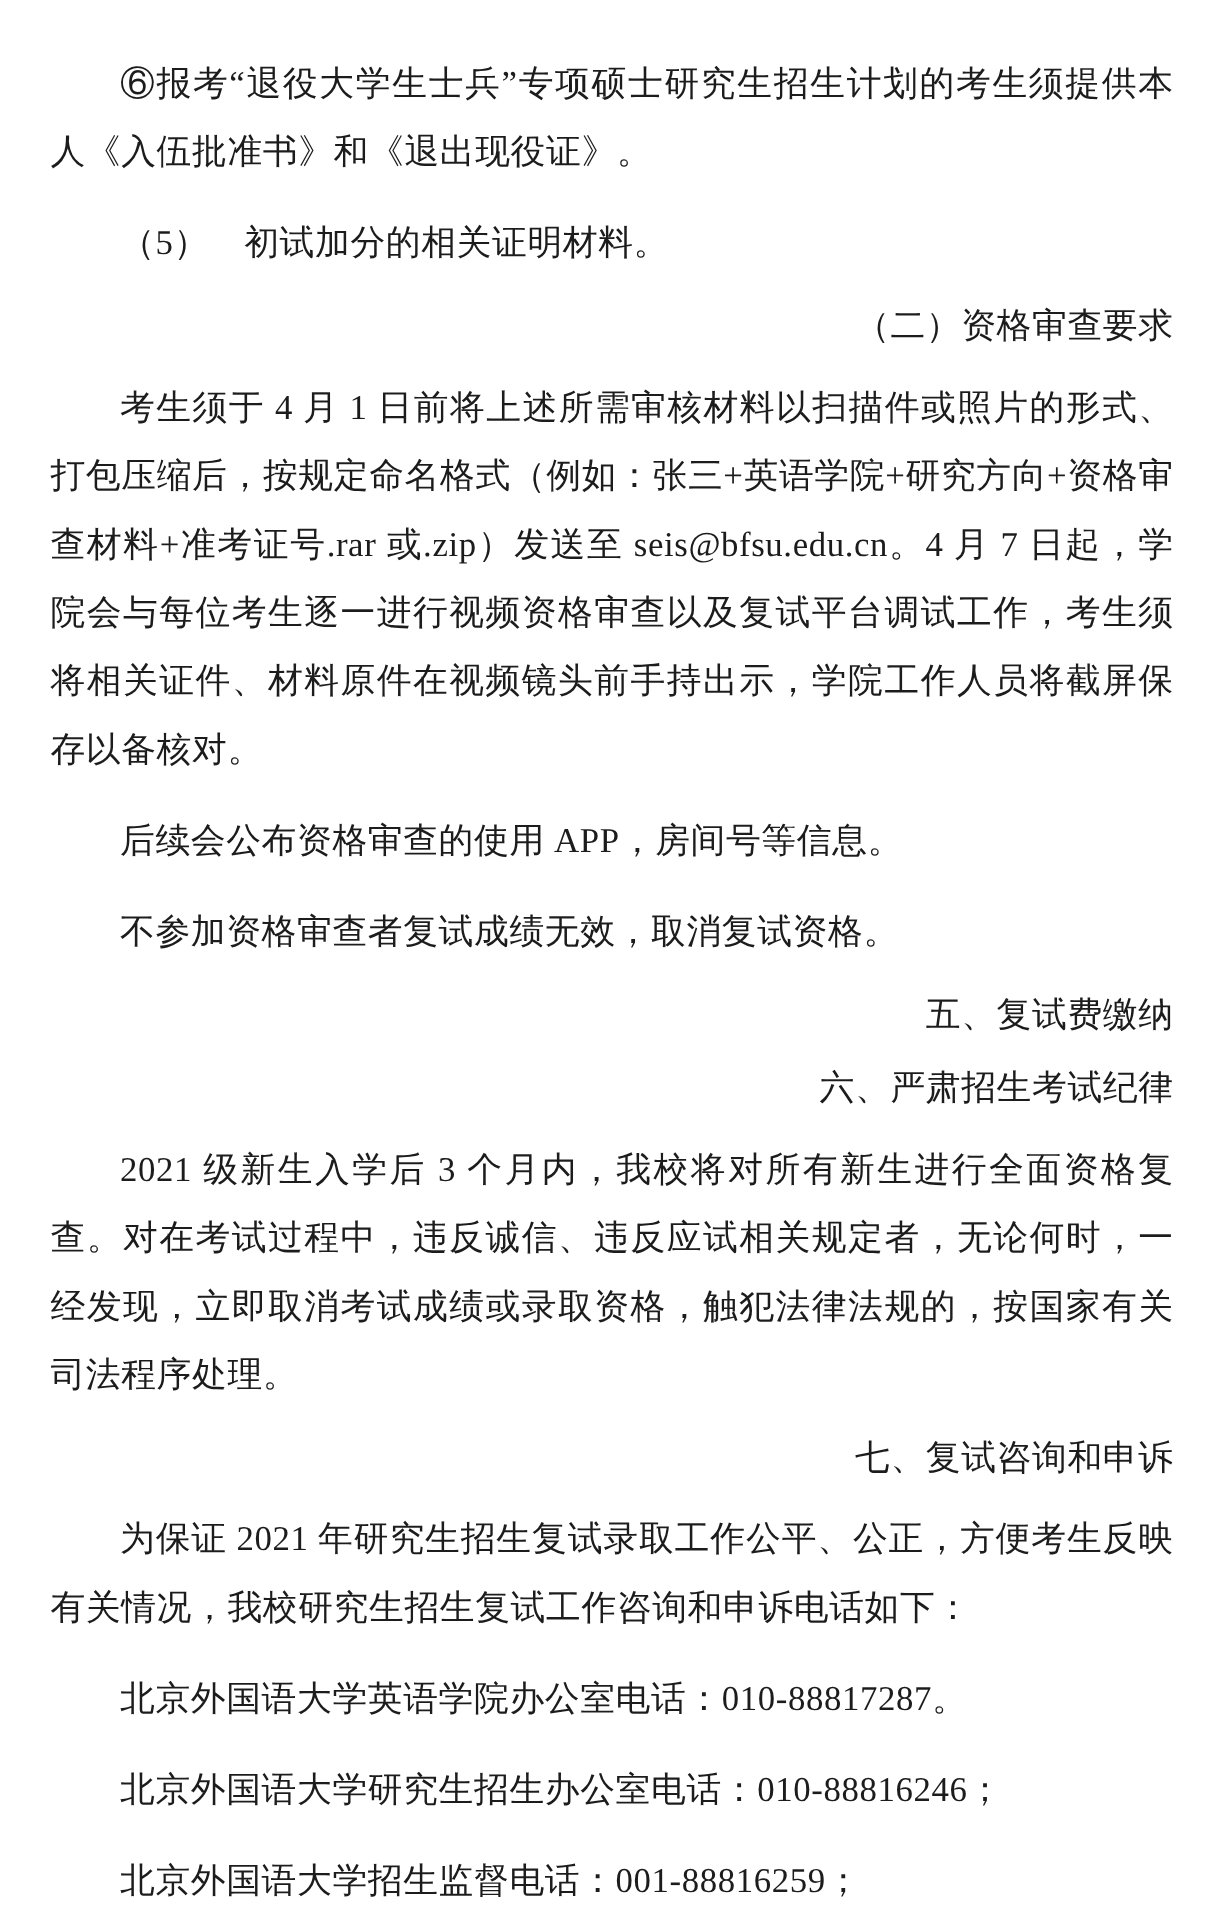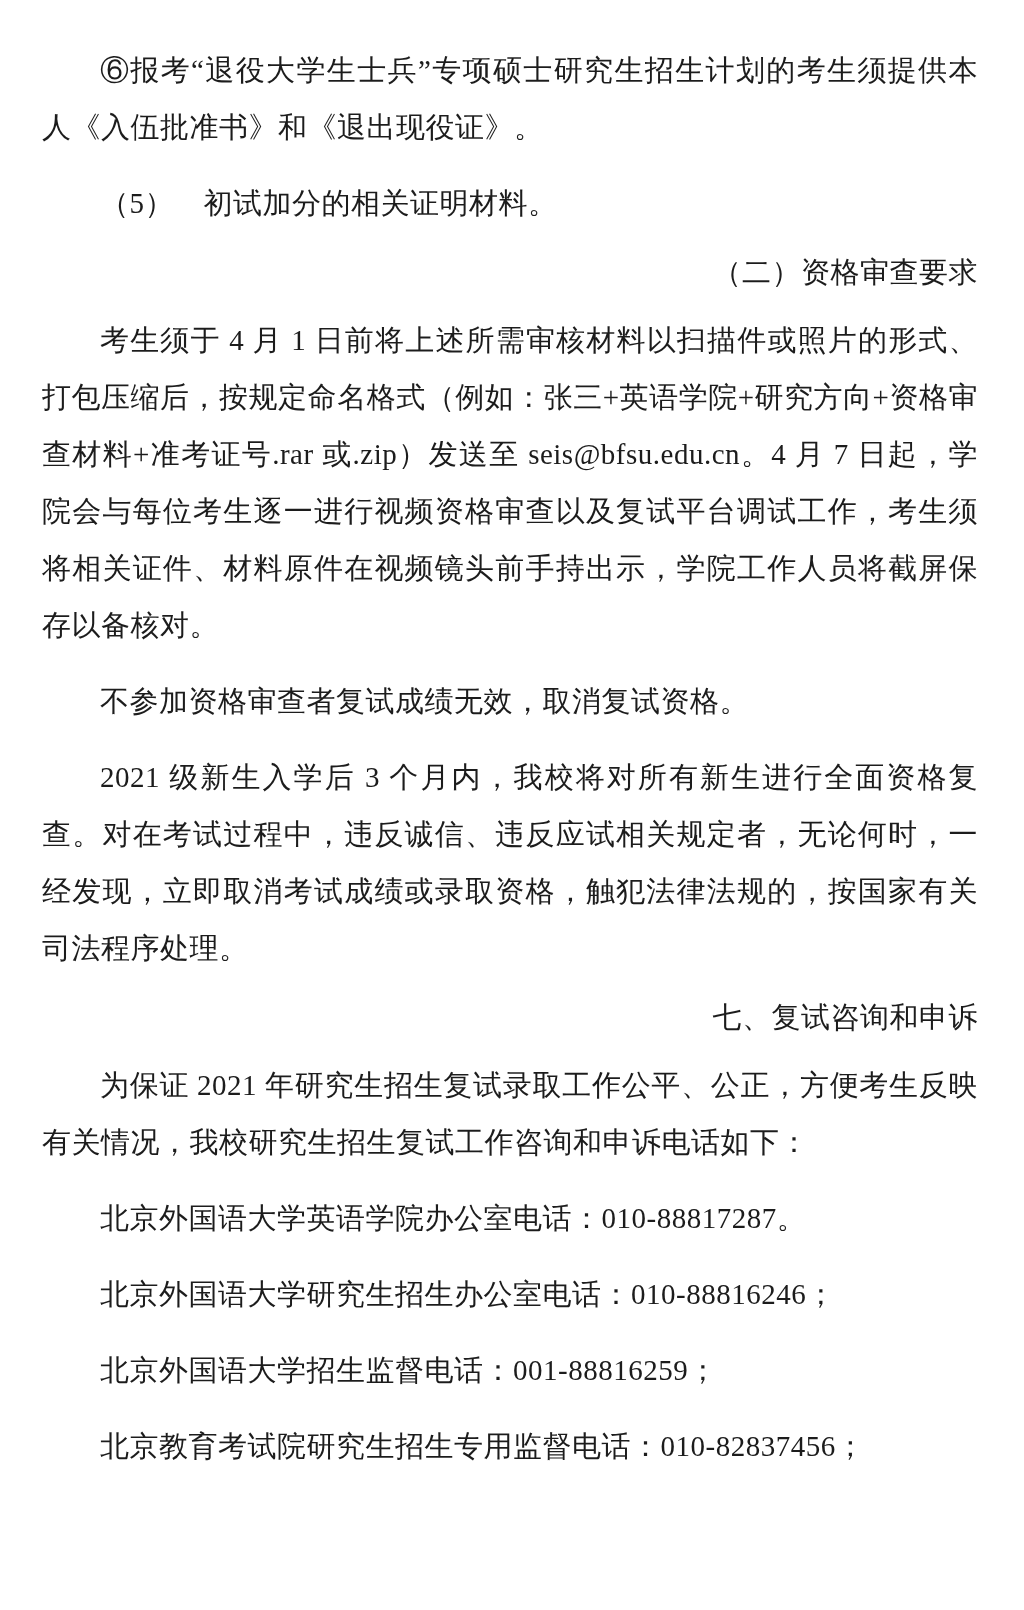--- a/index.html
+++ b/index.html
@@ -35,21 +35,24 @@
   }
 </style>
 </head>
 <body>
 
 <div class="page">
   <p class="para">⑥报考“退役大学生士兵”专项硕士研究生招生计划的考生须提供本人《入伍批准书》和《退出现役证》。</p>
   <p class="para">（5）　初试加分的相关证明材料。</p>
   <p class="heading">（二）资格审查要求</p>
   <p class="para">考生须于 4 月 1 日前将上述所需审核材料以扫描件或照片的形式、打包压缩后，按规定命名格式（例如：张三+英语学院+研究方向+资格审查材料+准考证号.rar 或.zip）发送至 seis@bfsu.edu.cn。4 月 7 日起，学院会与每位考生逐一进行视频资格审查以及复试平台调试工作，考生须将相关证件、材料原件在视频镜头前手持出示，学院工作人员将截屏保存以备核对。</p>
+  <p class="para">后续会公布资格审查的使用 APP，房间号等信息。</p>
   <p class="para">不参加资格审查者复试成绩无效，取消复试资格。</p>
+  <p class="heading">五、复试费缴纳</p>
+  <p class="heading">六、严肃招生考试纪律</p>
   <p class="para">2021 级新生入学后 3 个月内，我校将对所有新生进行全面资格复查。对在考试过程中，违反诚信、违反应试相关规定者，无论何时，一经发现，立即取消考试成绩或录取资格，触犯法律法规的，按国家有关司法程序处理。</p>
   <p class="heading">七、复试咨询和申诉</p>
   <p class="para">为保证 2021 年研究生招生复试录取工作公平、公正，方便考生反映有关情况，我校研究生招生复试工作咨询和申诉电话如下：</p>
   <p class="para">北京外国语大学英语学院办公室电话：010-88817287。</p>
   <p class="para">北京外国语大学研究生招生办公室电话：010-88816246；</p>
   <p class="para">北京外国语大学招生监督电话：001-88816259；</p>
   <p class="para">北京教育考试院研究生招生专用监督电话：010-82837456；</p>
 </div>
 
 </body></html>

